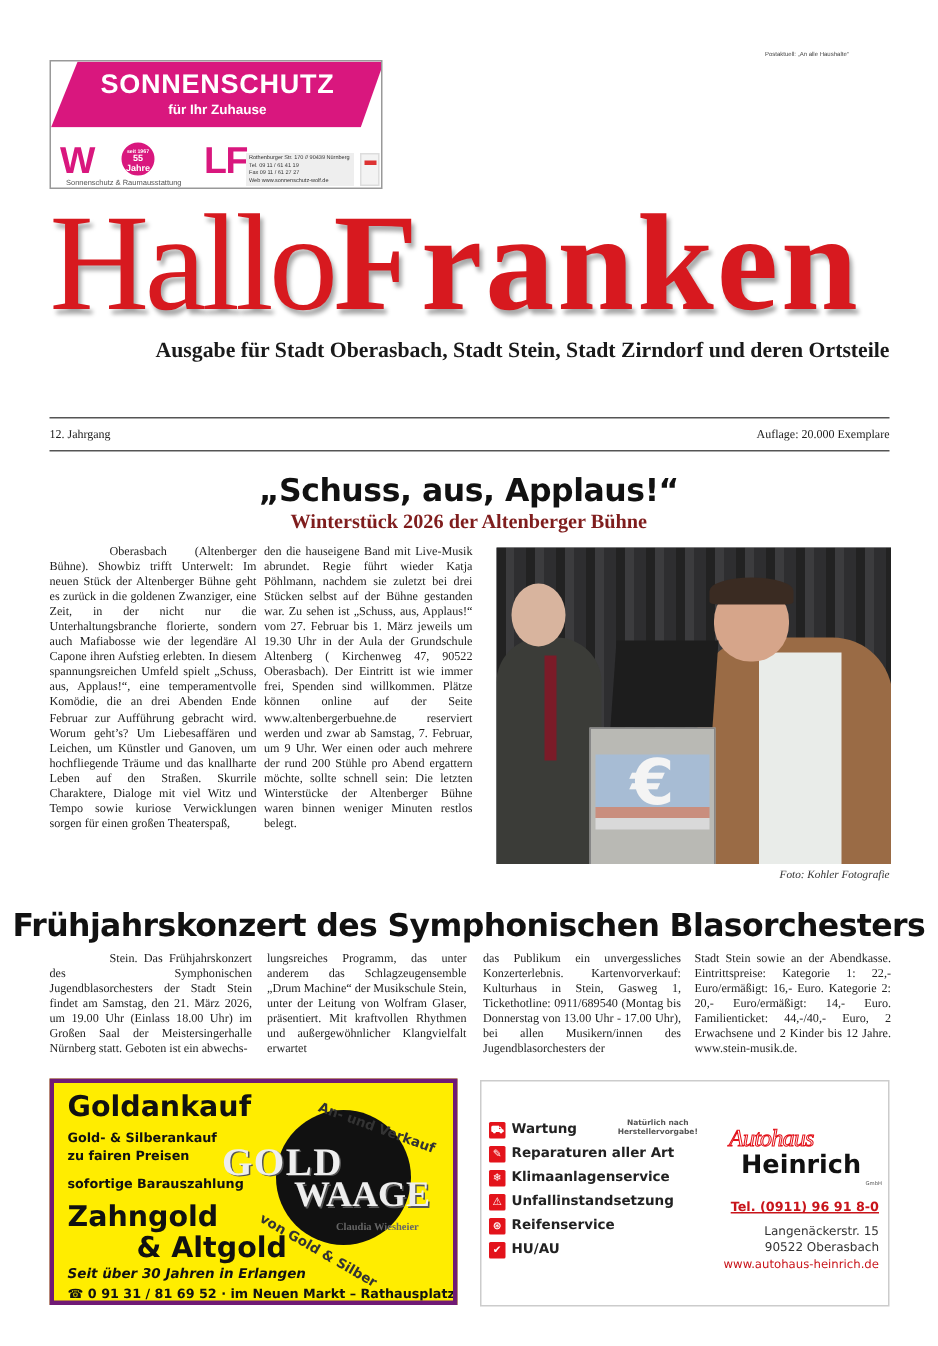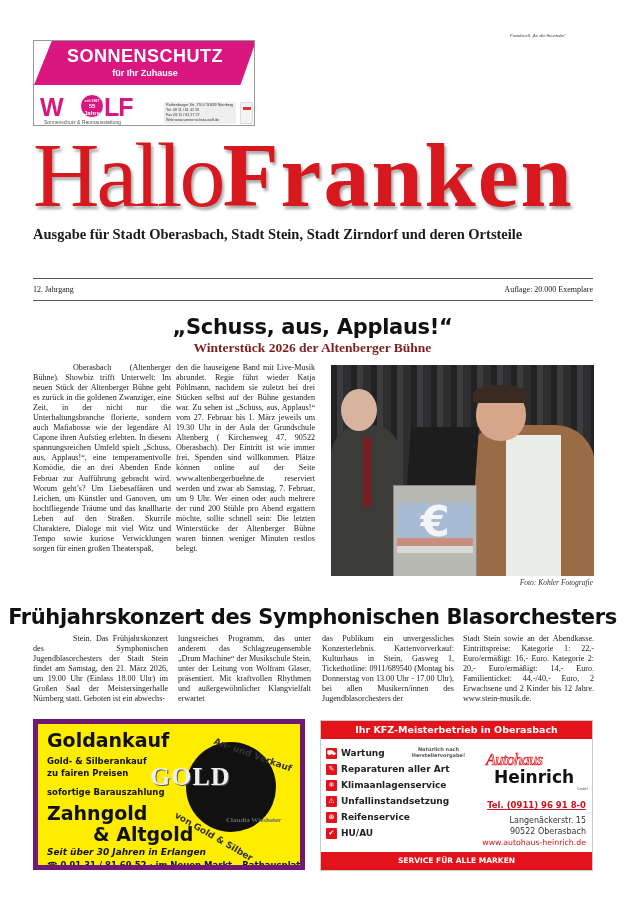--- a/index.html
+++ b/index.html
@@ -8,33 +8,33 @@
 
   .postaktuell { position: absolute; left: 510px; top: 33px; font: 4px "Liberation Sans", sans-serif; color: #444; white-space: nowrap; }
 
   
   .wolf-ad { position: absolute; left: 33px; top: 40px; width: 222px; height: 86px; border: 1px solid #999; background: #fff; overflow: hidden; }
   .wolf-banner { position: absolute; left: 0; top: 0; width: 222px; height: 44px; background: #d9177e; clip-path: polygon(8% 0, 100% 0, 93% 100%, 0 100%); }
   .wolf-title { position: absolute; left: 0; top: 5px; width: 222px; text-align: center; color: #fff; font: bold 18px "Liberation Sans", sans-serif; letter-spacing: 0.5px; }
   .wolf-sub { position: absolute; left: 0; top: 27px; width: 222px; text-align: center; color: #fff; font: bold 9px "Liberation Sans", sans-serif; }
   .wolf-logo { position: absolute; left: 6px; top: 55px; width: 110px; height: 22px; }
   .wolf-logo .w { position: absolute; left: 0; top: 0; color: #d9177e; font: 900 25px "Liberation Sans", sans-serif; letter-spacing: -1px; line-height: 22px; }
-  .wolf-logo .lf { position: absolute; left: 64px; top: 0; color: #d9177e; font: 900 25px "Liberation Sans", sans-serif; letter-spacing: -1px; line-height: 22px; }
+  .wolf-logo .lf { position: absolute; left: 64px; top: 0; color: #d9177e; font: 900 25px "Liberation Sans", sans-serif; letter-spacing: -1px; line-height: 22px; padding-left: 32px; }
   .wolf-badge { position: absolute; left: 40px; top: -2px; width: 24px; height: 24px; border-radius: 50%; background: #d9177e; border: 1px solid #fff; color: #fff; text-align: center; font: bold 6px "Liberation Sans", sans-serif; line-height: 7px; padding-top: 4px; }
   .wolf-tagline { position: absolute; left: 10px; top: 78px; font: 5px "Liberation Sans", sans-serif; color: #555; }
   .wolf-contact { position: absolute; left: 130px; top: 61px; width: 72px; height: 22px; background: #eee; padding: 1px 2px; font: 3.7px "Liberation Sans", sans-serif; color: #333; line-height: 5px; }
   .wolf-partner { position: absolute; left: 206px; top: 61px; width: 13px; height: 22px; background: #f3f3f3; border: 1px solid #ddd; }
   .wolf-partner::before { content: ""; position: absolute; left: 2px; top: 4px; width: 8px; height: 3px; background: #d33; }
   .hoer-ad-wrap { position: absolute; left: 320px; top: 41px; width: 277px; height: 90px; }
 
   
   .masthead { position: absolute; left: 33px; top: 133px; width: 560px; height: 85px; white-space: nowrap; color: #d7191f; font-family: "Liberation Serif", serif; text-shadow: 2px 3px 3px rgba(0,0,0,0.35); }
   .masthead .hallo { font-size: 92px; font-weight: normal; letter-spacing: -3px; line-height: 85px; }
   .masthead .franken { font-size: 92px; font-weight: bold; letter-spacing: 2px; line-height: 85px; }
-  .subtitle { position: absolute; left: 33px; top: 226px; width: 560px; font: bold 14.5px "Liberation Serif", serif; color: #1a1a1a; white-space: nowrap; }
+  .subtitle { position: absolute; left: 33px; top: 226px; width: 560px; font: bold 14.5px "Liberation Serif", serif; color: #1a1a1a; white-space: nowrap; text-align: right; }
 
   .rule { position: absolute; left: 33px; width: 560px; border-top: 1px solid #555; }
   .info-bar { position: absolute; left: 33px; top: 285px; width: 560px; height: 12px; font: 8px "Liberation Serif", serif; color: #222; }
   .info-left { position: absolute; left: 0; }
   .info-center { position: absolute; left: 0; width: 100%; text-align: center; }
   .info-right { position: absolute; right: 0; }
 
   .headline1 { position: absolute; left: 0; top: 315px; width: 625px; text-align: center; font: bold 21px "DejaVu Sans", sans-serif; color: #111; letter-spacing: -0.3px; }
   .subhead1 { position: absolute; left: 0; top: 340px; width: 625px; text-align: center; font: bold 13.5px "Liberation Serif", serif; color: #7f1d1d; }
 
@@ -60,21 +60,21 @@
   .photo-credit { position: absolute; left: 430px; top: 578px; width: 163px; text-align: right; font: italic 7.5px "Liberation Serif", serif; color: #333; }
 
   .headline2 { position: absolute; left: 0; top: 605px; width: 625px; text-align: center; font: bold 21px "DejaVu Sans", sans-serif; color: #111; letter-spacing: -0.4px; }
 
   .col3 { left: 33px; top: 634px; width: 135px; }
   .col4 { left: 178px; top: 634px; width: 133px; }
   .col5 { left: 322px; top: 634px; width: 132px; }
   .col6 { left: 463px; top: 634px; width: 131px; }
 
   
-  .gold-ad { position: absolute; left: 33px; top: 719px; width: 272px; height: 151px; background: #ffed00; border: 5px solid #701a75; overflow: hidden; }
+  .gold-ad { position: absolute; left: 33px; top: 719px; width: 272px; height: 151px; background: #ffed00; border: 3px solid #701a75; overflow: hidden; }
   .gold-title { position: absolute; left: 9px; top: 5px; font: bold 19px "DejaVu Sans", sans-serif; color: #111; }
   .gold-l1, .gold-l2 { position: absolute; left: 9px; font: bold 8.5px "DejaVu Sans", sans-serif; color: #111; }
   .gold-l1 { top: 32px; }
   .gold-l2 { top: 44px; }
   .gold-l3 { position: absolute; left: 9px; top: 63px; font: bold 8.5px "DejaVu Sans", sans-serif; color: #111; }
   .gold-zahn { position: absolute; left: 9px; top: 78px; font: bold 19px "DejaVu Sans", sans-serif; color: #111; }
   .gold-alt { position: absolute; left: 55px; top: 99px; font: bold 19px "DejaVu Sans", sans-serif; color: #111; }
   .gold-seit { position: absolute; left: 9px; top: 123px; font: bold italic 9px "DejaVu Sans", sans-serif; color: #111; }
   .gold-phone { position: absolute; left: 9px; top: 136px; font: bold 8.5px "DejaVu Sans", sans-serif; color: #111; white-space: nowrap; }
   .scale-circle { position: absolute; left: 148px; top: 18px; width: 90px; height: 90px; border-radius: 50%; background: #111; }
@@ -171,30 +171,30 @@
 <div class="col col6">Stadt Stein sowie an der Abendkasse. Eintrittspreise: Kategorie 1: 22,- Euro/ermäßigt: 16,- Euro. Kategorie 2: 20,- Euro/ermäßigt: 14,- Euro. Familienticket: 44,-/40,- Euro, 2 Erwachsene und 2 Kinder bis 12 Jahre. www.stein-musik.de.</div>
 
 <div class="gold-ad">
   <div class="gold-title">Goldankauf</div>
   <div class="gold-l1">Gold- &amp; Silberankauf</div>
   <div class="gold-l2">zu fairen Preisen</div>
   <div class="gold-l3">sofortige Barauszahlung</div>
   <div class="scale-circle"></div>
   <div class="scale-an">An- und Verkauf</div>
   <div class="scale-gold">GOLD</div>
+  <div class="scale-waage">WAAGE</div>
   <div class="scale-claudia">Claudia Wiesheier</div>
   <div class="scale-von">von Gold &amp; Silber</div>
   <div class="gold-zahn">Zahngold</div>
   <div class="gold-alt">&amp; Altgold</div>
   <div class="gold-seit">Seit über 30 Jahren in Erlangen</div>
   <div class="gold-phone">☎ 0 91 31 / 81 69 52  ·  im Neuen Markt – Rathausplatz 5</div>
 </div>
 
 <div class="auto-ad">
-  <div class="auto-head">Ihr KFZ-Meisterbetrieb in Oberasbach</div>
   <div class="svc" style="top:25px">
       <span class="svc-icon">⛟</span>
       <span class="svc-label">Wartung</span>
     </div>
   <div class="svc" style="top:41px">
       <span class="svc-icon">✎</span>
       <span class="svc-label">Reparaturen aller Art</span>
     </div>
   <div class="svc" style="top:57px">
       <span class="svc-icon">❄</span>
@@ -213,14 +213,13 @@
       <span class="svc-label">HU/AU</span>
     </div>
   <div class="svc-note">Natürlich nach Herstellervorgabe!</div>
   <div class="auto-logo1">Autohaus</div>
   <div class="auto-logo2">Heinrich</div>
   <div class="auto-gmbh">GmbH</div>
   <div class="auto-tel">Tel. (0911) 96 91 8-0</div>
   <div class="auto-street">Langenäckerstr. 15</div>
   <div class="auto-city">90522 Oberasbach</div>
   <div class="auto-web">www.autohaus-heinrich.de</div>
-  <div class="auto-foot">SERVICE FÜR ALLE MARKEN</div>
 </div>
 
 </body></html>

